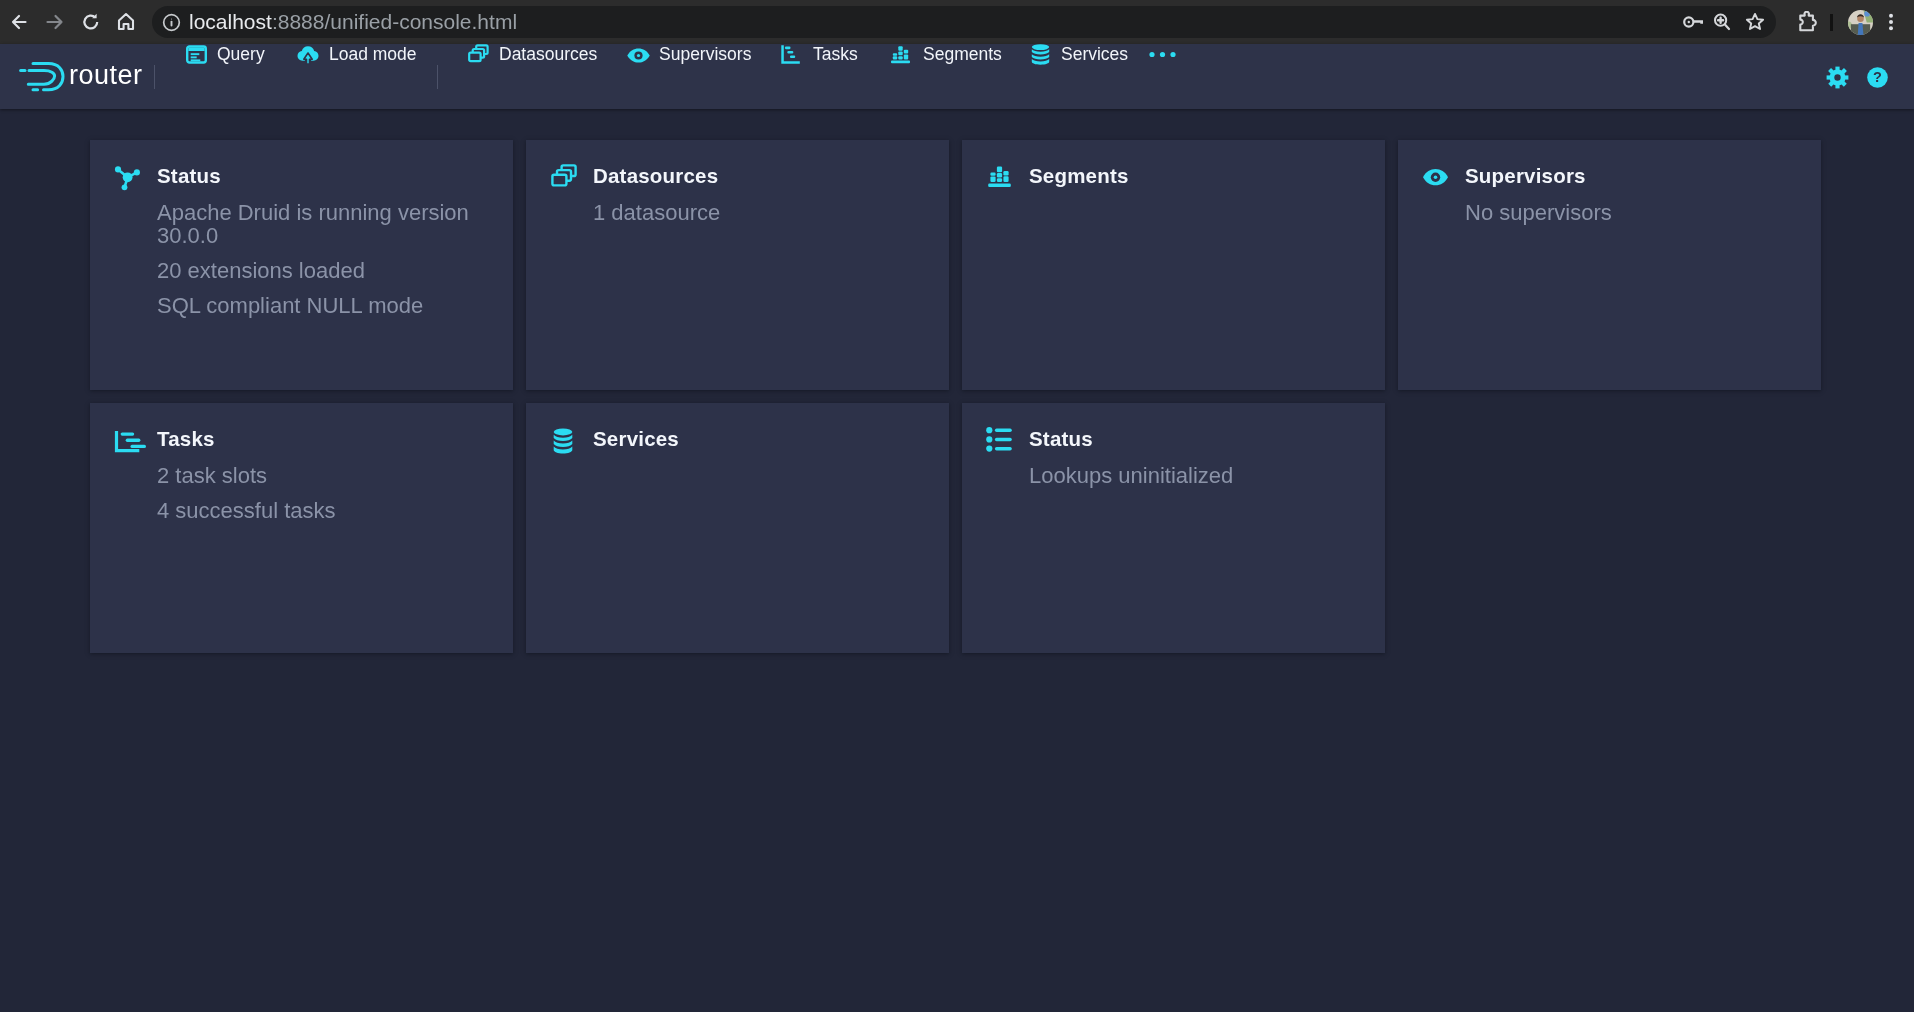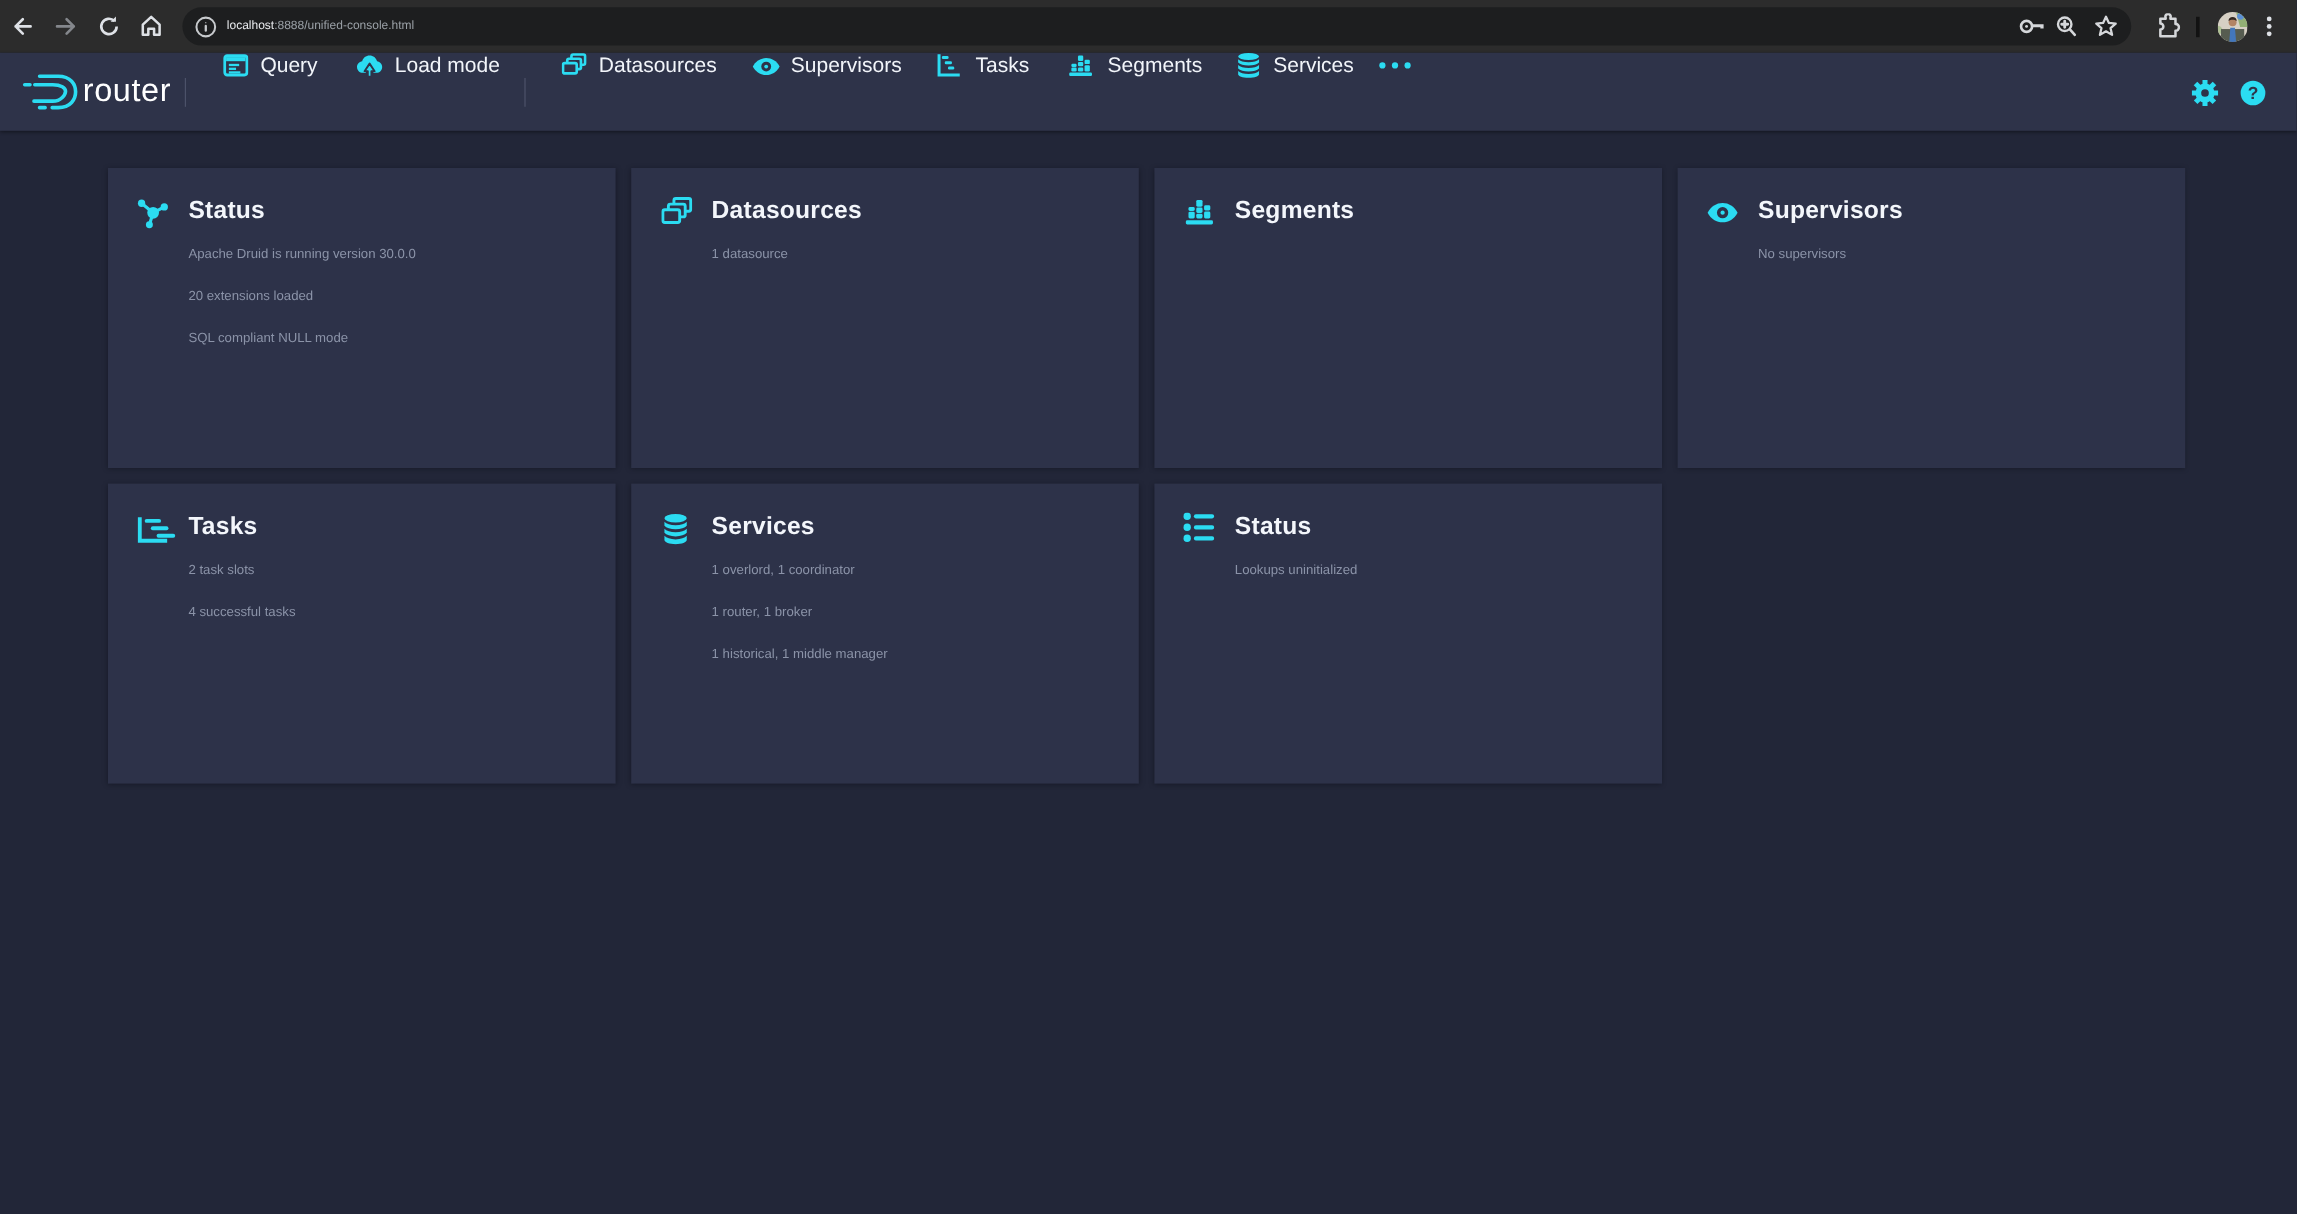--- a/index.html
+++ b/index.html
@@ -2,31 +2,31 @@
 <html><head>
 <meta charset="utf-8">
 <style>
 *{margin:0;padding:0;box-sizing:border-box}
 html,body{width:1914px;height:1012px;overflow:hidden}
 body{background:#222638;font-family:"Liberation Sans",sans-serif;position:relative}
 .abs{position:absolute}
 
 #chrome{position:absolute;left:0;top:0;width:1914px;height:44px;background:#2c2c2c}
 #pill{position:absolute;left:152px;top:6px;width:1624px;height:32px;border-radius:16px;background:#1d1e1f}
-.url{position:absolute;top:6px;height:32px;line-height:32px;font-size:10px}
+.url{position:absolute;top:6px;height:32px;line-height:32px;font-size:21px}
 
 #nav{position:absolute;left:0;top:44px;width:1914px;height:65px;background:#2e3349;box-shadow:0 1px 3px rgba(0,0,0,.45)}
 .navitem{position:absolute;top:0;height:65px;display:flex;align-items:flex-start;color:#f2f5fa;font-size:17.5px}
 .navitem svg{display:block}
 .ndiv{position:absolute;top:21px;width:1px;height:24px;background:#4c5269}
 
 .card{position:absolute;width:423px;height:250px;background:#2d3249;border-radius:0;box-shadow:0 1px 4px rgba(10,12,20,.5)}
 .card .icon{position:absolute;left:25px;top:24px}
 .card h2{position:absolute;left:67px;top:24px;font-size:20.5px;font-weight:bold;color:#f3f6fb;letter-spacing:.2px}
-.card .body{position:absolute;left:67px;top:61px;font-size:11px;color:#8b93a8}
+.card .body{position:absolute;left:67px;top:61px;font-size:22px;color:#8b93a8}
 .card .body p{margin:0 0 12px 0;line-height:23px}
 </style>
 </head>
 <body>
 
 <div id="chrome">
   <svg class="abs" style="left:9.5px;top:13px" width="18" height="18" viewBox="0 0 18 18" fill="none" stroke="#dee1e6" stroke-width="2.2" stroke-linecap="round" stroke-linejoin="round">
       <path d="M15.5 9H3M9 3L3 9l6 6"></path>
     </svg>
   <svg class="abs" style="left:46px;top:13px" width="18" height="18" viewBox="0 0 18 18" fill="none" stroke="#84878c" stroke-width="2.2" stroke-linecap="round" stroke-linejoin="round">
@@ -269,25 +269,20 @@
 </div>
 
 <div class="card" style="left:526px;top:403px">
   <svg class="icon" style="left:27px;top:25px" width="20" height="26" viewBox="0 0 20 26" fill="#2bdcf2">
       <ellipse cx="10" cy="3.9" rx="9.3" ry="3.5"></ellipse>
       <path d="M0.7 6.7c1.6 1.8 5 3 9.3 3s7.7-1.2 9.3-3v3.4c-1.6 1.8-5 3-9.3 3s-7.7-1.2-9.3-3z"></path>
       <path d="M0.7 12.6c1.6 1.8 5 3 9.3 3s7.7-1.2 9.3-3v3.4c-1.6 1.8-5 3-9.3 3s-7.7-1.2-9.3-3z"></path>
       <path d="M0.7 18.5c1.6 1.8 5 3 9.3 3s7.7-1.2 9.3-3v3.6c0 1.9-4.2 3.5-9.3 3.5S0.7 24 0.7 22.1z"></path>
     </svg>
   <h2>Services</h2>
-  <div class="body">
-    <p>1 overlord, 1 coordinator</p>
-    <p>1 router, 1 broker</p>
-    <p>1 historical, 1 middle manager</p>
-  </div>
 </div>
 
 <div class="card" style="left:962px;top:403px">
   <svg class="icon" style="left:24px;top:24px" width="26" height="25" viewBox="0 0 26 25" fill="#2bdcf2">
       <circle cx="3.3" cy="3.2" r="3.1"></circle>
       <rect x="8.9" y="1.5" width="16.9" height="3.5" rx="1.7"></rect>
       <circle cx="3.3" cy="12.4" r="3.1"></circle>
       <rect x="8.9" y="10.7" width="16.9" height="3.5" rx="1.7"></rect>
       <circle cx="3.3" cy="21.6" r="3.1"></circle>
       <rect x="8.9" y="19.9" width="16.9" height="3.5" rx="1.7"></rect>

